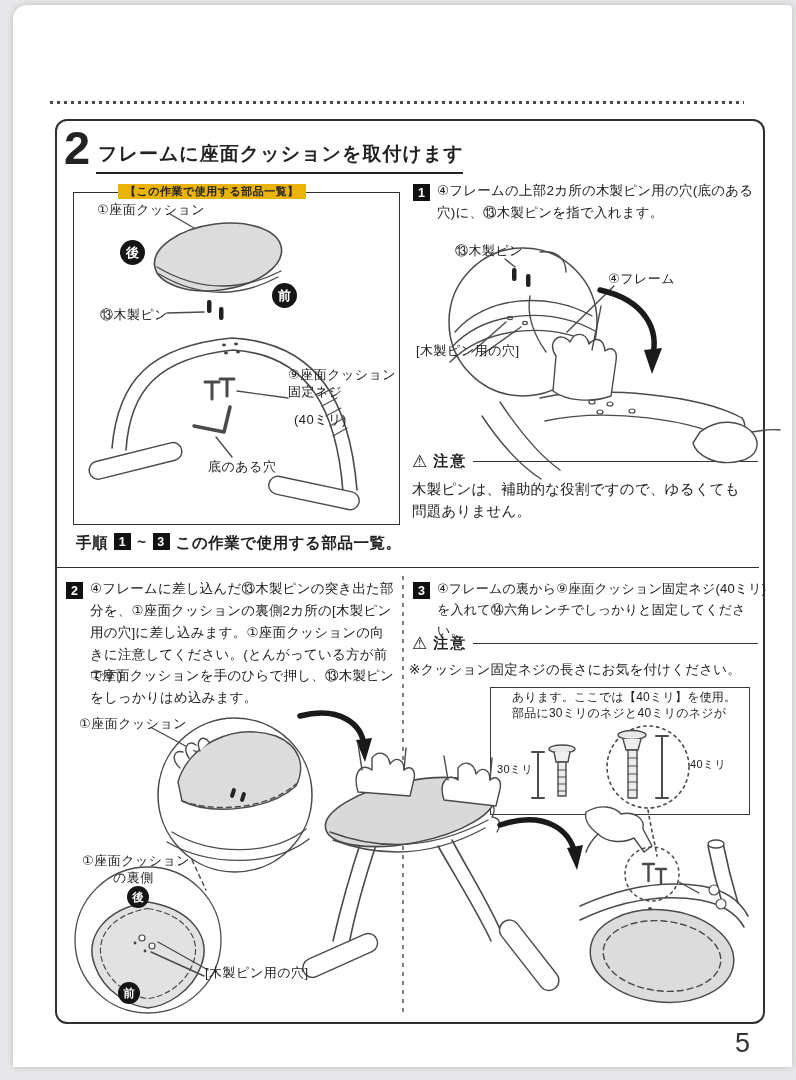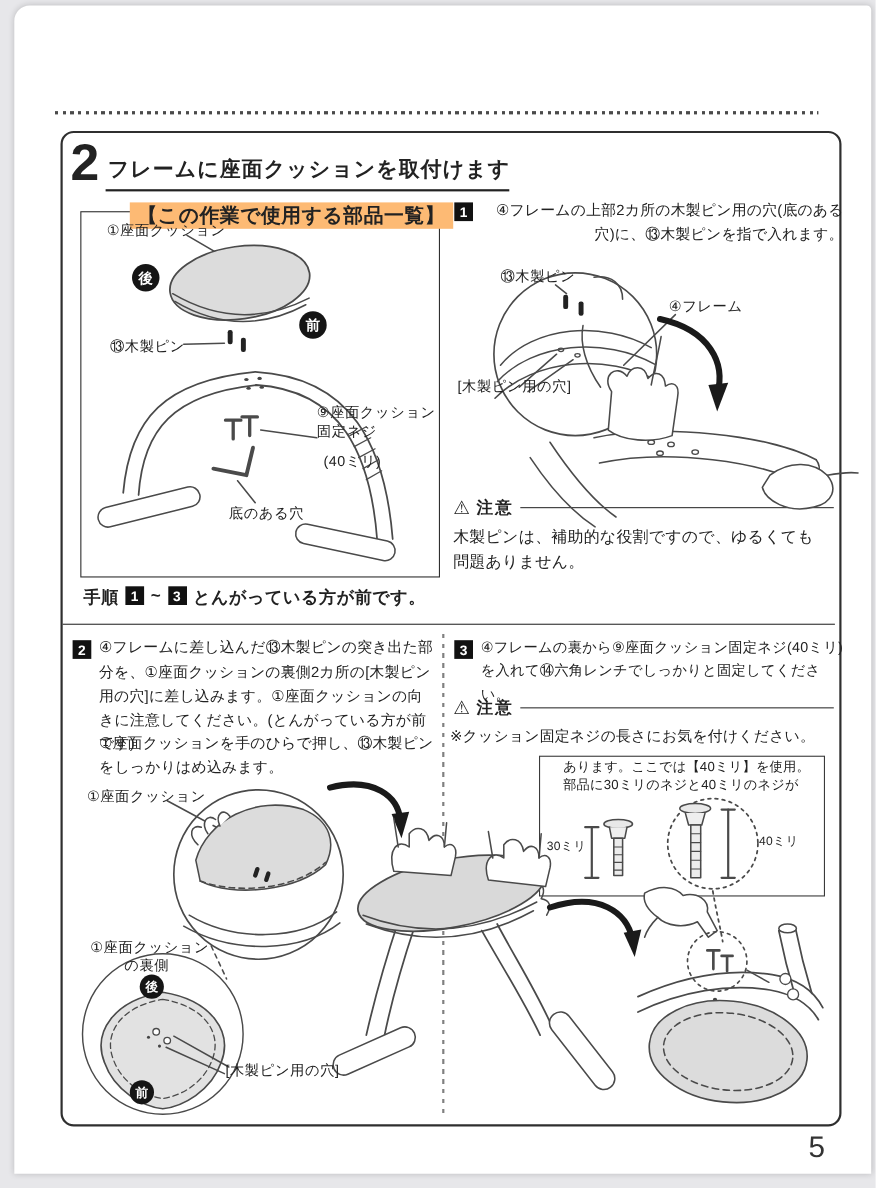--- a/index.html
+++ b/index.html
@@ -24,22 +24,22 @@
     border:2px solid #2f2f2f;border-radius:12px;background:#fff;
   }
   .big-num{left:64px;top:124px;font-size:47px;font-weight:bold;line-height:1;letter-spacing:-1px;}
   .hd-title{left:98px;top:141px;font-size:19px;font-weight:bold;letter-spacing:1px;}
   .hd-rule{left:96px;top:172px;width:367px;border-top:2.5px solid #222;}
   .parts-box{
     left:73px;top:192px;width:325px;height:331px;
     border:1.5px solid #2f2f2f;background:#fff;
   }
   .parts-title{
-    left:118px;top:184px;background:#fdba74;padding:0 7px;
-    font-size:18px;font-weight:bold;letter-spacing:.5px;
+    left:118px;top:184px;background:#eab308;padding:0 7px;
+    font-size:11px;font-weight:bold;letter-spacing:.5px;
   }
   .lbl{font-size:13px;letter-spacing:.5px;white-space:nowrap;}
   .lbl-sm{font-size:12.5px;letter-spacing:.3px;white-space:nowrap;}
   .cbadge{
     width:25px;height:25px;border-radius:50%;background:#151515;color:#fff;
     display:flex;align-items:center;justify-content:center;
     font-size:13px;font-weight:bold;
   }
   .cbadge.sm{width:22px;height:22px;font-size:11.5px;}
   .nbadge{
@@ -88,28 +88,28 @@
 <div class="abs lbl z2" style="left:288px;top:366px;text-align:center;">⑨座面クッション</div>
 <div class="abs lbl z2" style="left:288px;top:383px;">固定ネジ</div>
 <div class="abs lbl z2" style="left:294px;top:400px;margin-top:11px;">(40ミリ)</div>
 <div class="abs lbl z2" style="left:208px;top:458px;">底のある穴</div>
 
 <div class="abs proc">
   <span>手順</span>
   <span class="nbadge">1</span>
   <span>~</span>
   <span class="nbadge">3</span>
-  <span>とんがっている方が前です。</span>
+  <span>この作業で使用する部品一覧。</span>
 </div>
 
 <div class="abs h-divider"></div>
 <div class="abs vdash"></div>
 
 <span class="abs nbadge" style="left:413px;top:184px;">1</span>
-<p class="abs steptext" style="left:437px;top:180px;width:330px;text-align:right;">④フレームの上部2カ所の木製ピン用の穴(底のある穴)に、⑬木製ピンを指で入れます。</p>
+<p class="abs steptext" style="left:437px;top:180px;width:330px;">④フレームの上部2カ所の木製ピン用の穴(底のある穴)に、⑬木製ピンを指で入れます。</p>
 <div class="abs lbl z2" style="left:455px;top:242px;">⑬木製ピン</div>
 <div class="abs lbl z2" style="left:608px;top:270px;">④フレーム</div>
 <div class="abs lbl z2" style="left:416px;top:342px;">[木製ピン用の穴]</div>
 <div class="abs caution-row" style="left:412px;top:452px;width:346px;">
   <span class="caution-icon">⚠</span>
   <span class="caution-word">注意</span>
   <span class="caution-rule"></span>
 </div>
 <p class="abs steptext" style="left:412px;top:478px;width:340px;font-size:14.5px;line-height:1.55;">木製ピンは、補助的な役割ですので、ゆるくても問題ありません。</p>
 

